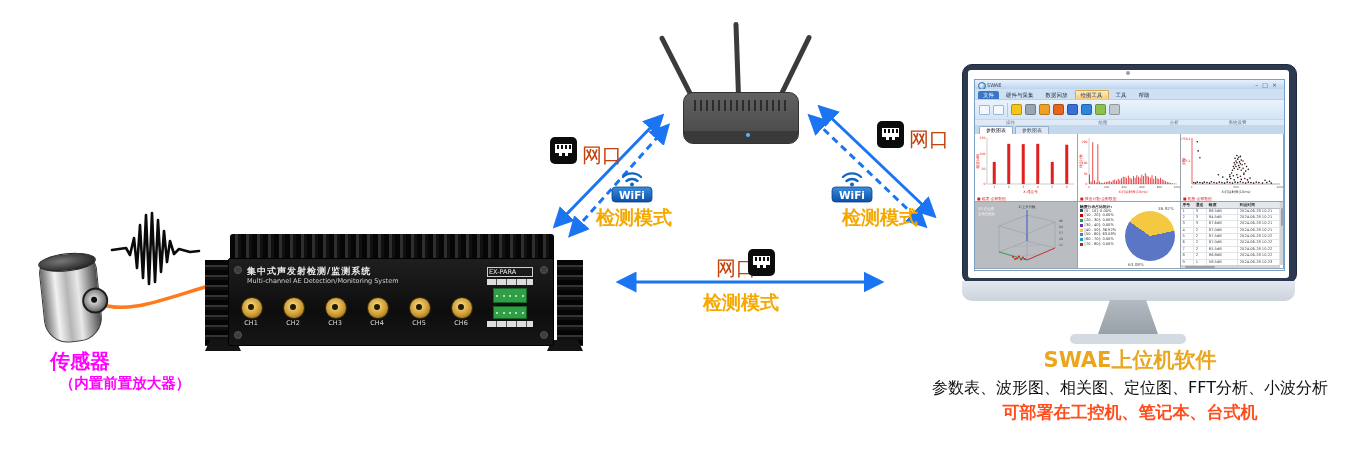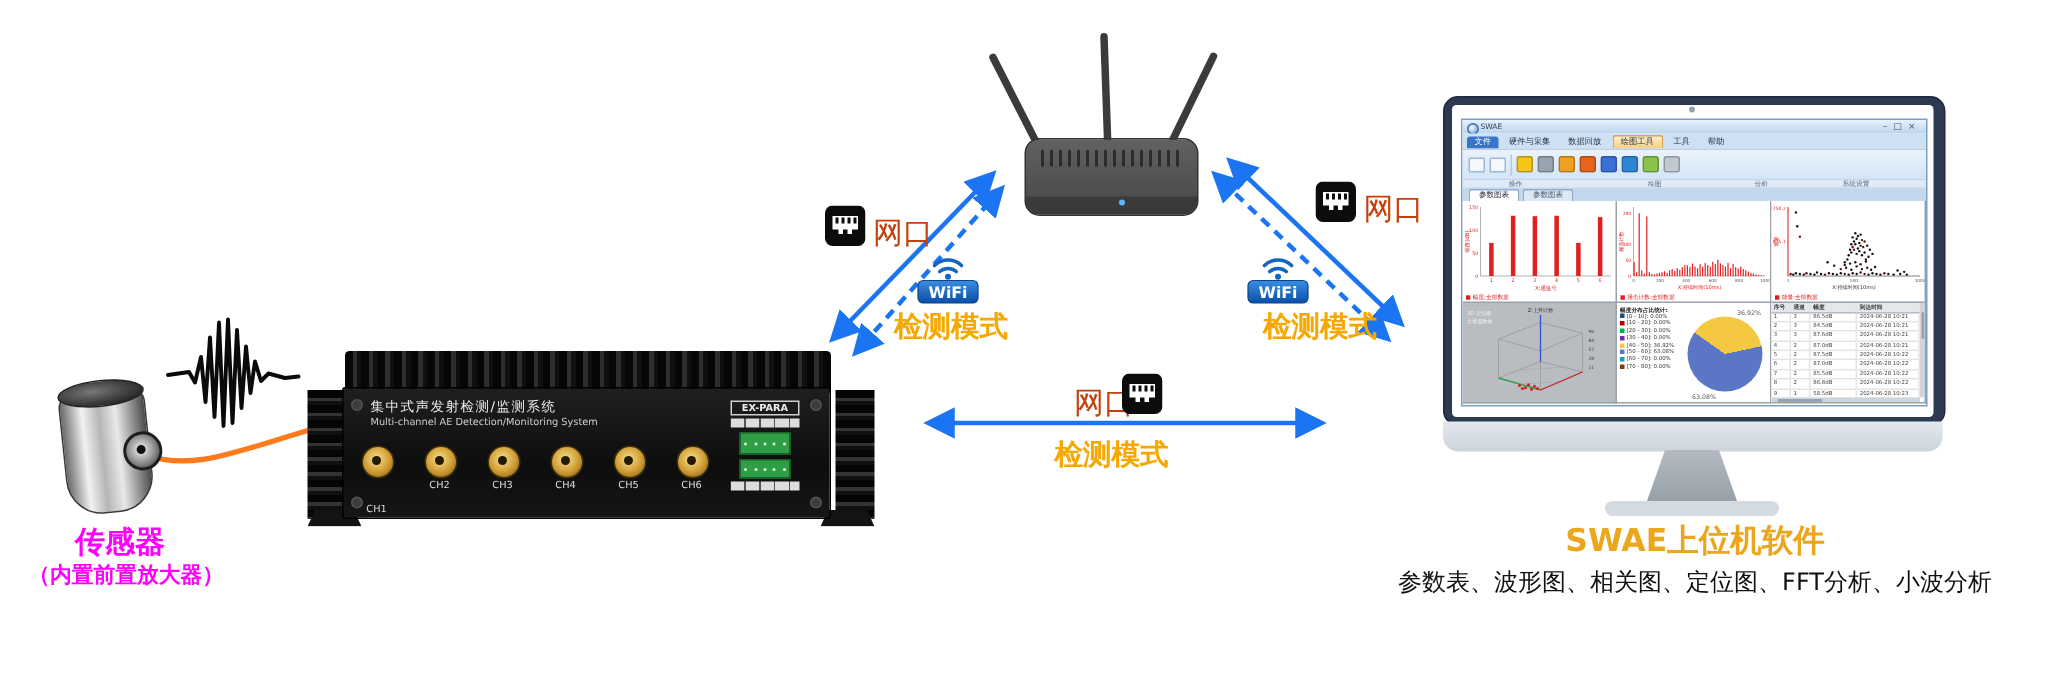--- a/index.html
+++ b/index.html
@@ -20,29 +20,29 @@
   
   .device{left:205px;top:234px;width:378px;height:118px;}
   .fins-top{position:absolute;left:25px;top:0;width:324px;height:28px;background:
     repeating-linear-gradient(90deg,#060606 0 5px,#2e2e2e 5px 8px,#101010 8px 11px);border-radius:3px 3px 0 0;}
   .fins-side{position:absolute;top:26px;width:26px;height:86px;background:
     repeating-linear-gradient(180deg,#050505 0 5px,#333 5px 7px,#101010 7px 10px);}
   .device-face{position:absolute;left:23px;top:24px;width:324px;height:86px;
     background:linear-gradient(180deg,#1f1f1f,#0d0d0d 60%,#161616);border:1px solid #000;border-radius:2px;}
   .device-foot{position:absolute;top:106px;width:36px;height:11px;background:#141414;
     clip-path:polygon(14% 0,86% 0,100% 100%,0 100%);}
-  .dev-title-cn{position:absolute;left:18px;top:6px;font-size:9px;font-weight:normal;color:#ececec;letter-spacing:1px;}
+  .dev-title-cn{position:absolute;left:18px;top:6px;font-size:9px;font-weight:bold;color:#ececec;letter-spacing:1px;}
   .dev-title-en{position:absolute;left:18px;top:18px;font-size:6.5px;color:#cfcfcf;}
   .screw{position:absolute;width:6px;height:6px;border-radius:50%;background:#3d3d3d;border:1px solid #555;}
   .conn{position:absolute;width:20px;height:20px;border-radius:50%;
     background:radial-gradient(circle at 45% 40%,#f0d47a 10%,#cf9a33 55%,#7a5a14 95%);border:1px solid #3d2f06;}
   .conn-hole{position:absolute;left:6px;top:6px;width:6px;height:6px;border-radius:50%;background:#241a02;}
   .ch-label{position:absolute;font-size:6.5px;color:#ddd;width:24px;text-align:center;}
   .expara{position:absolute;left:258px;top:8px;width:46px;}
-  .expara-label{font-size:6.5px;font-weight:bold;color:#eee;border:1px solid #cfcfcf;text-align:center;padding:0 1px;}
+  .expara-label{font-size:6.5px;font-weight:normal;color:#eee;border:1px solid #cfcfcf;padding:0 1px;}
   .expara-strip{height:6px;background:#ddd;margin-top:2px;
     background:repeating-linear-gradient(90deg,#ddd 0 9px,#555 9px 10px);}
   .green-block{margin:3px 0 0 6px;width:32px;background:#2f9e44;border:1px solid #17632a;display:flex;
     justify-content:space-around;align-items:center;}
   .pin{width:2px;height:2px;border-radius:50%;background:#d9f7dc;}
   .raem-label{left:300px;top:352px;width:170px;text-align:center;color:#00a651;font-size:21px;font-weight:bold;letter-spacing:1px;}
   
   .antenna{position:absolute;width:5px;background:#3b3b3b;border-radius:3px;transform-origin:50% 100%;}
   .router-body{left:683px;top:92px;width:114px;height:50px;background:linear-gradient(180deg,#616161,#474747);
     border-radius:10px;border:1px solid #333;}
@@ -136,21 +136,21 @@
   </svg>
 
   <div class="abs sensor">
     <div class="sensor-body"></div>
     <div class="sensor-cap"></div>
     <div class="bnc">
         <div class="bnc-hole"></div>
       </div>
   </div>
   <div class="abs lbl-magenta" style="left:20px;top:348px;width:120px;font-size:20px;">传感器</div>
-  <div class="abs lbl-magenta" style="left:0;top:374px;width:168px;font-size:14.5px;">（内置前置放大器）</div>
+  <div class="abs lbl-magenta" style="left:0;top:374px;width:168px;font-size:14.5px;padding-left:41px;">（内置前置放大器）</div>
 
   <div class="abs device">
     <div class="fins-top"></div>
     <div class="fins-side" style="left:0;"></div>
     <div class="fins-side" style="left:352px;"></div>
     <div class="device-foot" style="left:0;"></div>
     <div class="device-foot" style="left:342px;"></div>
     <div class="device-face" id="device-face">
       <div class="dev-title-cn">集中式声发射检测/监测系统</div>
       <div class="dev-title-en">Multi-channel AE Detection/Monitoring System</div>
@@ -173,21 +173,21 @@
             <div class="pin"></div>
             <div class="pin"></div>
             <div class="pin"></div>
             <div class="pin"></div>
         </div>
         <div class="expara-strip"></div>
       </div>
     <div class="conn" style="left: 12px; top: 38px;">
           <div class="conn-hole"></div>
         </div>
-        <div class="ch-label" style="left: 10px; top: 76px;">CH1</div>
+        <div class="ch-label" style="left: 10px; top: 60px;">CH1</div>
         <div class="conn" style="left: 54px; top: 38px;">
           <div class="conn-hole"></div>
         </div>
         <div class="ch-label" style="left: 52px; top: 60px;">CH2</div>
         <div class="conn" style="left: 96px; top: 38px;">
           <div class="conn-hole"></div>
         </div>
         <div class="ch-label" style="left: 94px; top: 60px;">CH3</div>
         <div class="conn" style="left: 138px; top: 38px;">
           <div class="conn-hole"></div>
@@ -646,13 +646,14 @@
         </div>
     </div>
   </div>
 
   <div class="abs chin"></div>
   <div class="abs neck"></div>
   <div class="abs mbase"></div>
 
   <div class="abs features">参数表、波形图、相关图、定位图、FFT分析、小波分析</div>
   <div class="abs swae-title">SWAE上位机软件</div>
+  <div class="abs deploy">可部署在工控机、笔记本、台式机</div>
 </div>
 
 </body></html>

